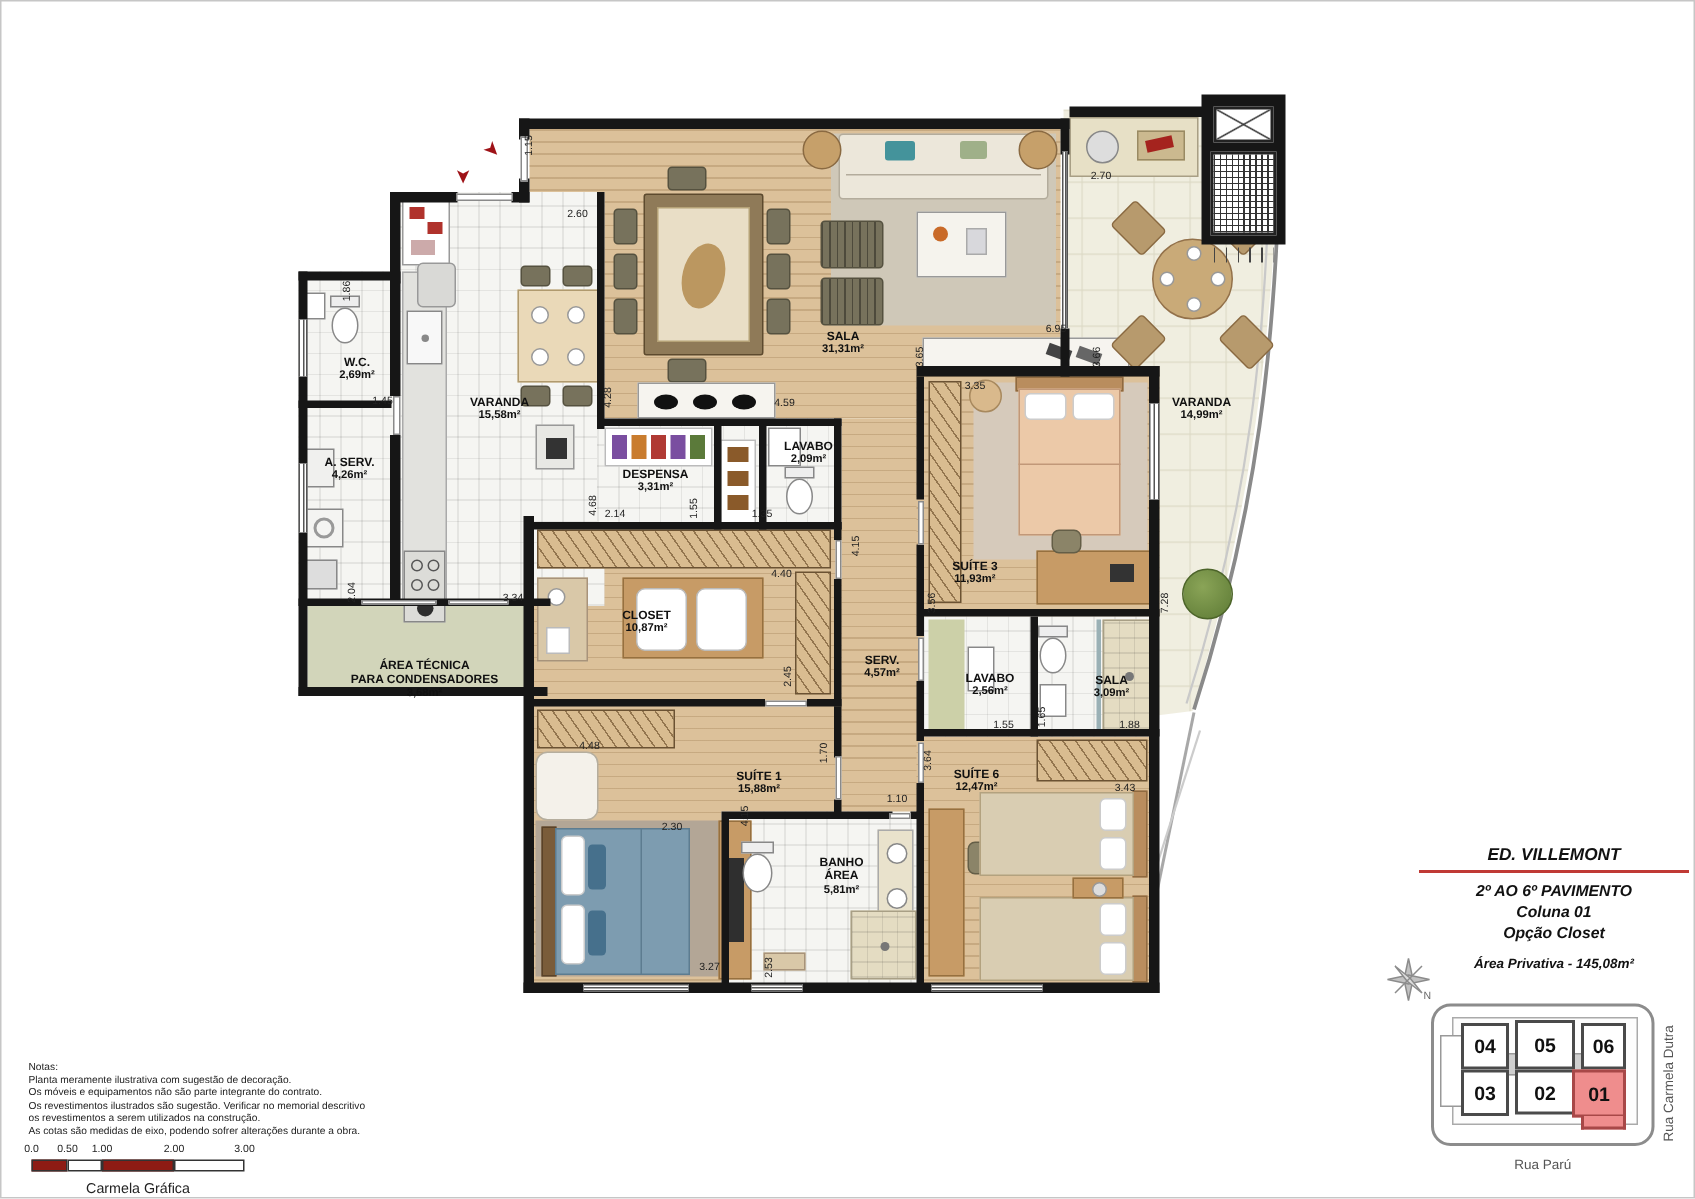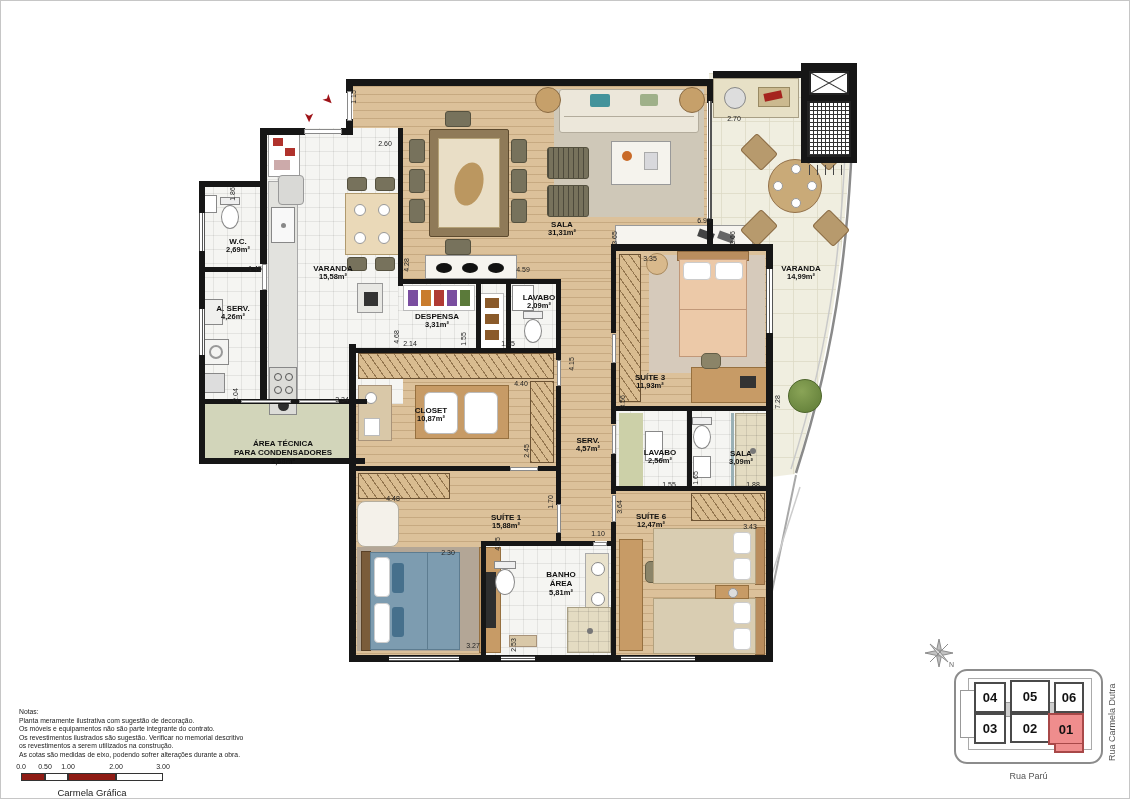--- a/index.html
+++ b/index.html
@@ -441,20 +441,28 @@
         <span>SUÍTE 6</span>
         <span class="ar">12,47m²</span>
       </div>
       <div class="rlbl" style="left: 282px; top: 431px; white-space: normal; width: 140px; margin-top: 21px;">
         <span>ÁREA TÉCNICA</span>
         <span>PARA CONDENSADORES</span>
         <span class="ar">3,68m²</span>
       </div>
     </div>
 
+  <div class="tb">
+    <div class="bn">ED. VILLEMONT</div>
+    <div class="redline"></div>
+    <div class="fl">2º AO 6º PAVIMENTO</div>
+    <div class="fl">Coluna 01</div>
+    <div class="fl">Opção Closet</div>
+    <div class="ap">Área Privativa - 145,08m²</div>
+  </div>
   <div class="nlbl" style="left:948px;top:660px">N</div>
 
   <div class="kp"></div>
   <div style="position:absolute;left:967px;top:677px;width:122px;height:70px;border:1px solid #aaa;background:#fdfdfd;z-index:46"></div>
   <div style="position:absolute;left:959px;top:689px;width:14px;height:46px;border:1px solid #999;background:#fff;z-index:46"></div>
   <div style="position:absolute;left:1003px;top:701px;width:50px;height:13px;border:1px solid #999;background:#cfcfcf;z-index:46"></div>
   <div class="unit" style="left:973px;top:681px;width:32px;height:31px">04</div>
   <div class="unit" style="left:1009px;top:679px;width:40px;height:33px">05</div>
   <div class="unit" style="left:1053px;top:681px;width:30px;height:31px">06</div>
   <div class="unit" style="left:973px;top:712px;width:32px;height:31px">03</div>

